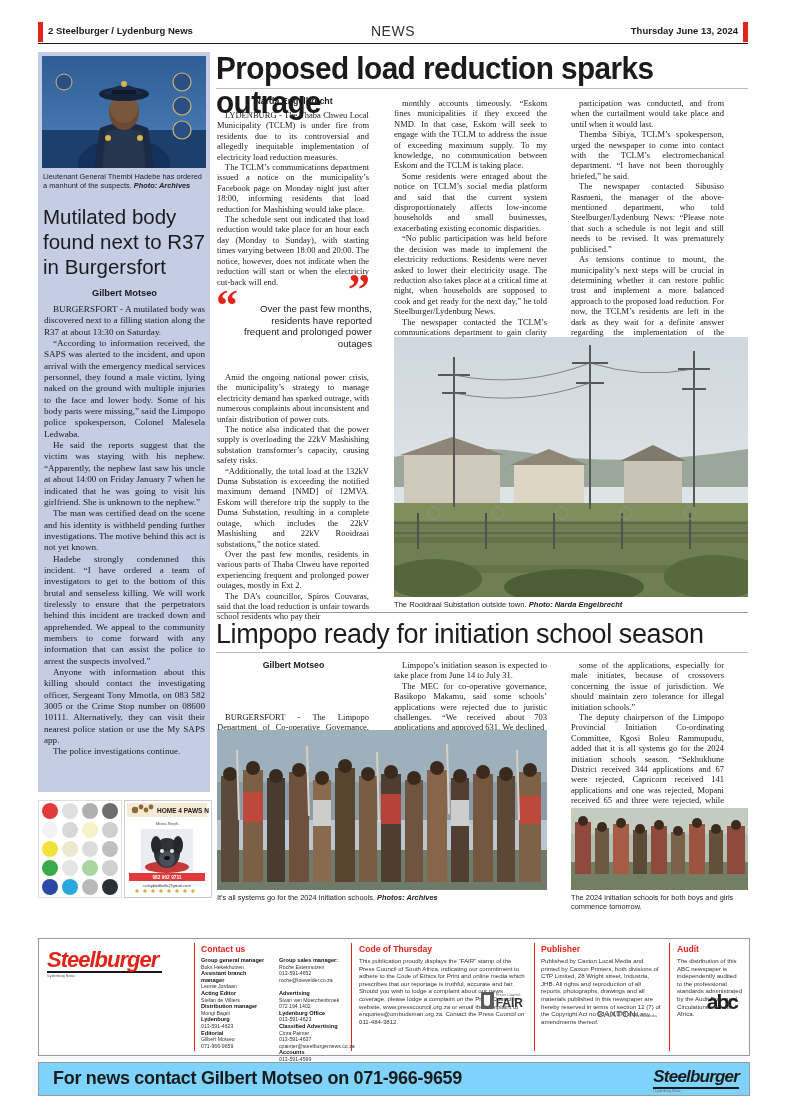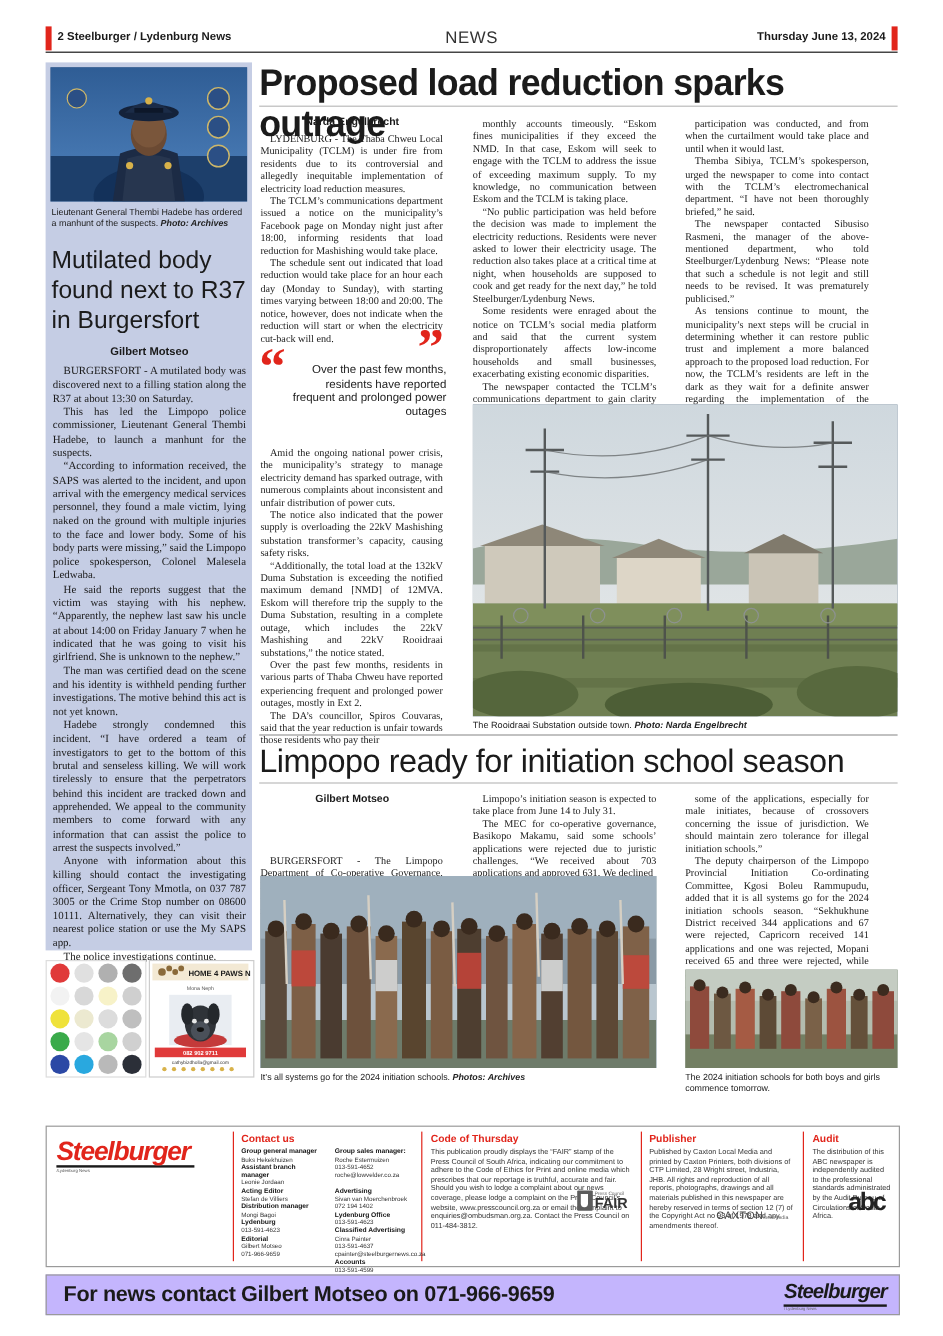--- a/index.html
+++ b/index.html
@@ -106,21 +106,21 @@
   .fairtxt{font-family:"Liberation Sans",sans-serif;font-weight:bold;font-size:12px;color:#333;line-height:11px;}
   .fairtop{font-family:"Liberation Sans",sans-serif;font-size:4px;color:#666;line-height:4.5px;}
 
   .caxton{position:absolute;right:6px;bottom:4px;text-align:right;}
   .caxtxt{font-family:"Liberation Sans",sans-serif;font-size:9px;color:#444;letter-spacing:.3px;text-align:center;}
   .caxsub{font-size:4.4px;color:#666;}
   .abc{position:absolute;right:6px;bottom:4px;font-family:"Liberation Sans",sans-serif;
      font-size:21px;font-weight:bold;color:#222;letter-spacing:-2px;}
 
   
-  .strip{position:absolute;left:38px;top:1062px;width:710px;height:32px;border:1px solid #9a9a9a;background:#c4b5fd;}
+  .strip{position:absolute;left:38px;top:1062px;width:710px;height:32px;border:1px solid #9a9a9a;background:#7dd3fc;}
   .striptxt{position:absolute;left:14px;top:5px;font-family:"Liberation Sans",sans-serif;font-weight:bold;font-size:18px;color:#1a1a1a;letter-spacing:-.3px;}
   .stripmast{position:absolute;right:10px;top:4px;}
   .stripmast .word{font-family:"Liberation Sans",sans-serif;font-weight:bold;font-style:italic;font-size:17px;color:#1a1a1a;letter-spacing:-.8px;border-bottom:2px solid #1a1a1a;display:inline-block;}
   .stripmast .sub{font-family:"Liberation Sans",sans-serif;font-size:3.4px;color:#666;}
 
   
   .ph{position:absolute;inset:0;}
 </style>
 </head>
 <body>
@@ -170,26 +170,25 @@
       </svg>
     </div>
     <div class="sb-cap">
       <span>Lieutenant General Thembi Hadebe has ordered a manhunt of the suspects.</span>
       <span class="credit">Photo: Archives</span>
     </div>
     <div class="sb-head">Mutilated body found next to R37 in Burgersfort</div>
     <div class="sb-byline">Gilbert Motseo</div>
     <div class="sb-body">
       <p>BURGERSFORT - A mutilated body was discovered next to a filling station along the R37 at about 13:30 on Saturday.</p>
-      <p>This has led the Limpopo police commissioner, Lieutenant General Thembi Hadebe, to launch a manhunt for the suspects.</p>
       <p>“According to information received, the SAPS was alerted to the incident, and upon arrival with the emergency medical services personnel, they found a male victim, lying naked on the ground with multiple injuries to the face and lower body. Some of his body parts were missing,” said the Limpopo police spokesperson, Colonel Malesela Ledwaba.</p>
       <p>He said the reports suggest that the victim was staying with his nephew. “Apparently, the nephew last saw his uncle at about 14:00 on Friday January 7 when he indicated that he was going to visit his girlfriend. She is unknown to the nephew.”</p>
       <p>The man was certified dead on the scene and his identity is withheld pending further investigations. The motive behind this act is not yet known.</p>
       <p>Hadebe strongly condemned this incident. “I have ordered a team of investigators to get to the bottom of this brutal and senseless killing. We will work tirelessly to ensure that the perpetrators behind this incident are tracked down and apprehended. We appeal to the community members to come forward with any information that can assist the police to arrest the suspects involved.”</p>
-      <p>Anyone with information about this killing should contact the investigating officer, Sergeant Tony Mmotla, on 037 787 3005 or the Crime Stop number on 08600 10111. Alternatively, they can visit their nearest police station or use the My SAPS app.</p>
+      <p>Anyone with information about this killing should contact the investigating officer, Sergeant Tony Mmotla, on 083 582 3005 or the Crime Stop number on 08600 10111. Alternatively, they can visit their nearest police station or use the My SAPS app.</p>
       <p>The police investigations continue.</p>
     </div>
   </div>
 
   <div class="hl1">Proposed load reduction sparks outrage</div>
   <div class="rule1"></div>
   <div class="a1byline">Narda Engelbrecht</div>
 
   <div class="col c1a">
     <p>LYDENBURG - The Thaba Chweu Local Municipality (TCLM) is under fire from residents due to its controversial and allegedly inequitable implementation of electricity load reduction measures.</p>
@@ -201,27 +200,27 @@
     <span class="qmark qm-open">“</span>
     <span class="qtext">Over the past few months, residents have reported frequent and prolonged power outages</span>
     <span class="qmark qm-close">”</span>
   </div>
 
   <div class="col c1b">
     <p>Amid the ongoing national power crisis, the municipality’s strategy to manage electricity demand has sparked outrage, with numerous complaints about inconsistent and unfair distribution of power cuts.</p>
     <p>The notice also indicated that the power supply is overloading the 22kV Mashishing substation transformer’s capacity, causing safety risks.</p>
     <p>“Additionally, the total load at the 132kV Duma Substation is exceeding the notified maximum demand [NMD] of 12MVA. Eskom will therefore trip the supply to the Duma Substation, resulting in a complete outage, which includes the 22kV Mashishing and 22kV Rooidraai substations,” the notice stated.</p>
     <p>Over the past few months, residents in various parts of Thaba Chweu have reported experiencing frequent and prolonged power outages, mostly in Ext 2.</p>
-    <p>The DA’s councillor, Spiros Couvaras, said that the year reduction is unfair towards those residents who pay their</p>
+    <p>The DA’s councillor, Spiros Couvaras, said that the load reduction is unfair towards school residents who pay their</p>
   </div>
 
   <div class="col c2a">
     <p>monthly accounts timeously. “Eskom fines municipalities if they exceed the NMD. In that case, Eskom will seek to engage with the TCLM to address the issue of exceeding maximum supply. To my knowledge, no communication between Eskom and the TCLM is taking place.</p>
+    <p>Some residents were enraged about the notice on TCLM’s social media platform and said that the current system disproportionately affects low-income households and small businesses, exacerbating existing economic disparities.</p>
     <p>“No public participation was held before the decision was made to implement the electricity reductions. Residents were never asked to lower their electricity usage. The reduction also takes place at a critical time at night, when households are supposed to cook and get ready for the next day,” he told Steelburger/Lydenburg News.</p>
-    <p>Some residents were enraged about the notice on TCLM’s social media platform and said that the current system disproportionately affects low-income households and small businesses, exacerbating existing economic disparities.</p>
     <p>The newspaper contacted the TCLM’s communications department to gain clarity on the matter, to find out whether public</p>
   </div>
 
   <div class="col c3a">
     <p>participation was conducted, and from when the curtailment would take place and until when it would last.</p>
     <p>Themba Sibiya, TCLM’s spokesperson, urged the newspaper to come into contact with the TCLM’s electromechanical department. “I have not been thoroughly briefed,” he said.</p>
     <p>The newspaper contacted Sibusiso Rasmeni, the manager of the above-mentioned department, who told Steelburger/Lydenburg News: “Please note that such a schedule is not legit and still needs to be revised. It was prematurely publicised.”</p>
     <p>As tensions continue to mount, the municipality’s next steps will be crucial in determining whether it can restore public trust and implement a more balanced approach to the proposed load reduction. For now, the TCLM’s residents are left in the dark as they wait for a definite answer regarding the implementation of the ’premature notice for reduction’.</p>
   </div>
 

